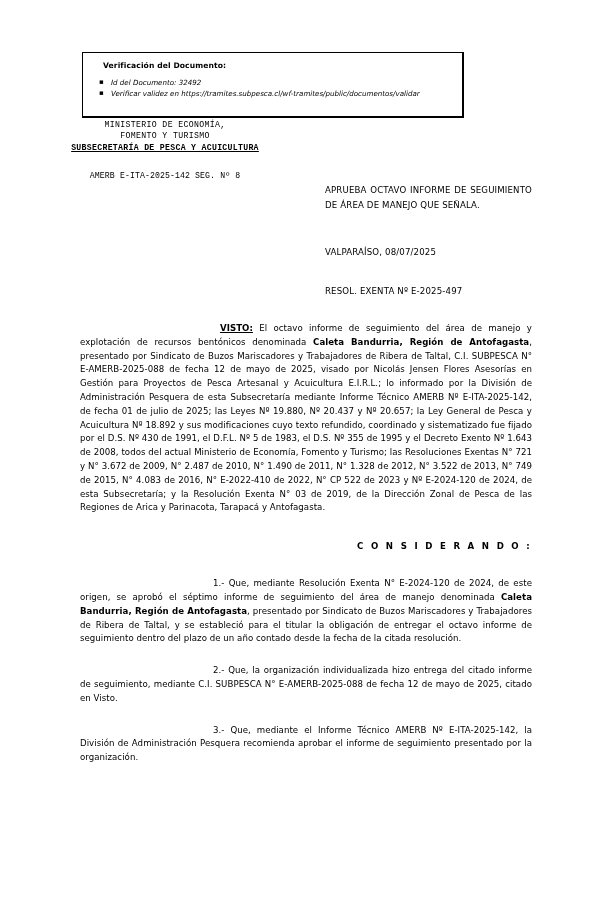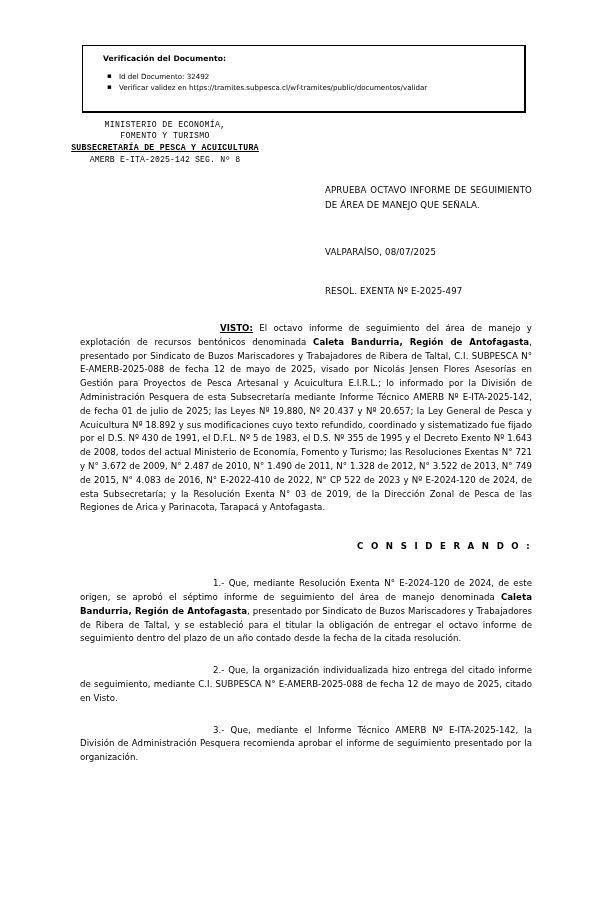--- a/index.html
+++ b/index.html
@@ -13,39 +13,40 @@
     font-family: "DejaVu Sans", sans-serif;
     color: #000000;
     position: relative;
     overflow: hidden;
   }
 
   
   .verif-box {
     position: absolute;
     left: 82px;
-    top: 45px;
-    width: 444px;
+    top: 52px;
+    width: 382px;
     box-sizing: border-box;
     border: 1.4px solid #000;
     border-right-width: 2.2px;
     border-bottom-width: 2.2px;
-    padding: 8px 10px 9px 14px;
+    padding: 8px 10px 16px 14px;
     background: #fff;
   }
   .verif-title {
     font-size: 7.6px;
     font-weight: bold;
     letter-spacing: 0.1px;
     margin: 0 0 7px 6px;
   }
   .verif-list {
-    margin: 8px;
+    margin: 0;
     padding: 0;
     list-style: none;
+    font-style: italic;
   }
   .verif-list li {
     font-size: 7.1px;
     line-height: 11.3px;
     padding-left: 14px;
     position: relative;
     white-space: nowrap;
   }
   .verif-list li:before {
     content: "\25AA";
@@ -70,21 +71,21 @@
   .ministry .subsec {
     font-weight: bold;
     text-decoration: underline;
     letter-spacing: 0.3px;
     display: block;
     margin-top: 0.5px;
   }
   .ministry .amerb {
     display: block;
     letter-spacing: 0.1px;
-    margin-top: 1px;
+    margin-top: 17px;
   }
 
   
   .doc-title {
     position: absolute;
     left: 325px;
     top: 183px;
     width: 207px;
     font-size: 8.6px;
     line-height: 14.5px;

